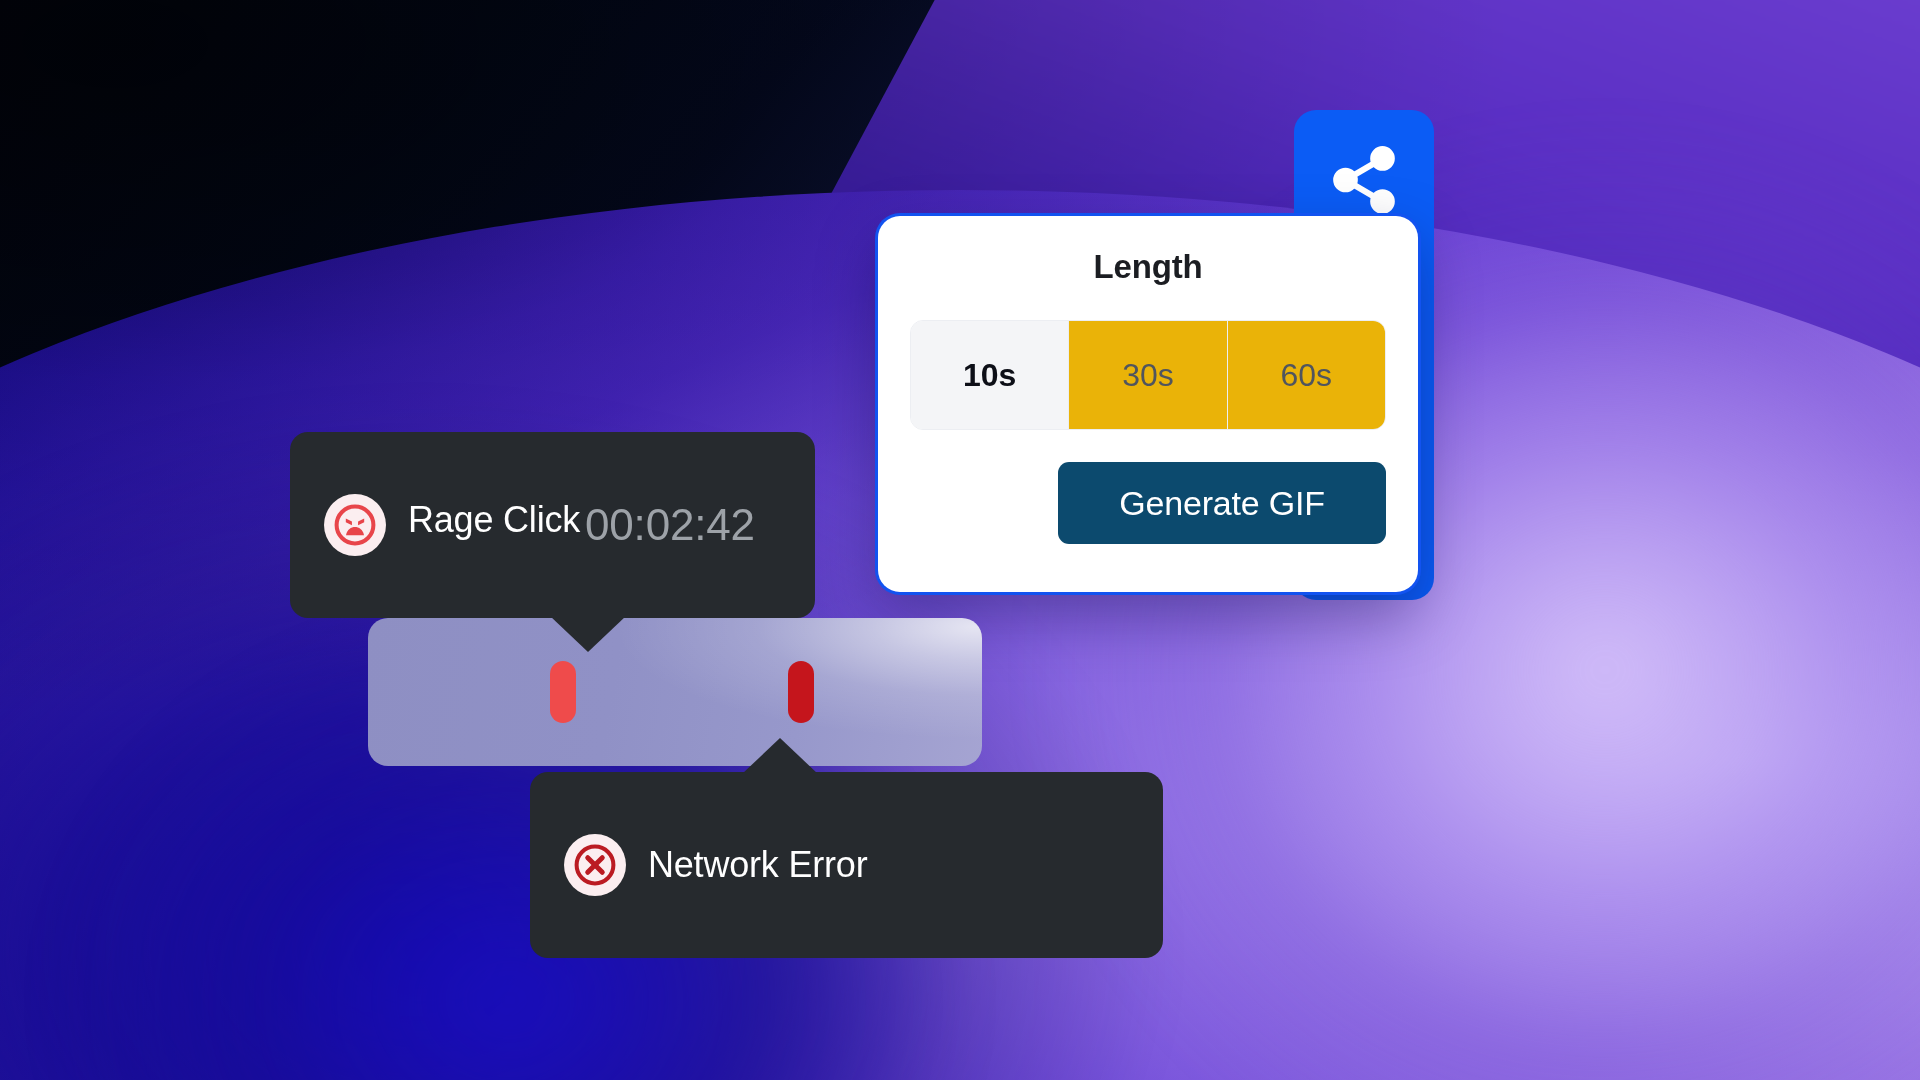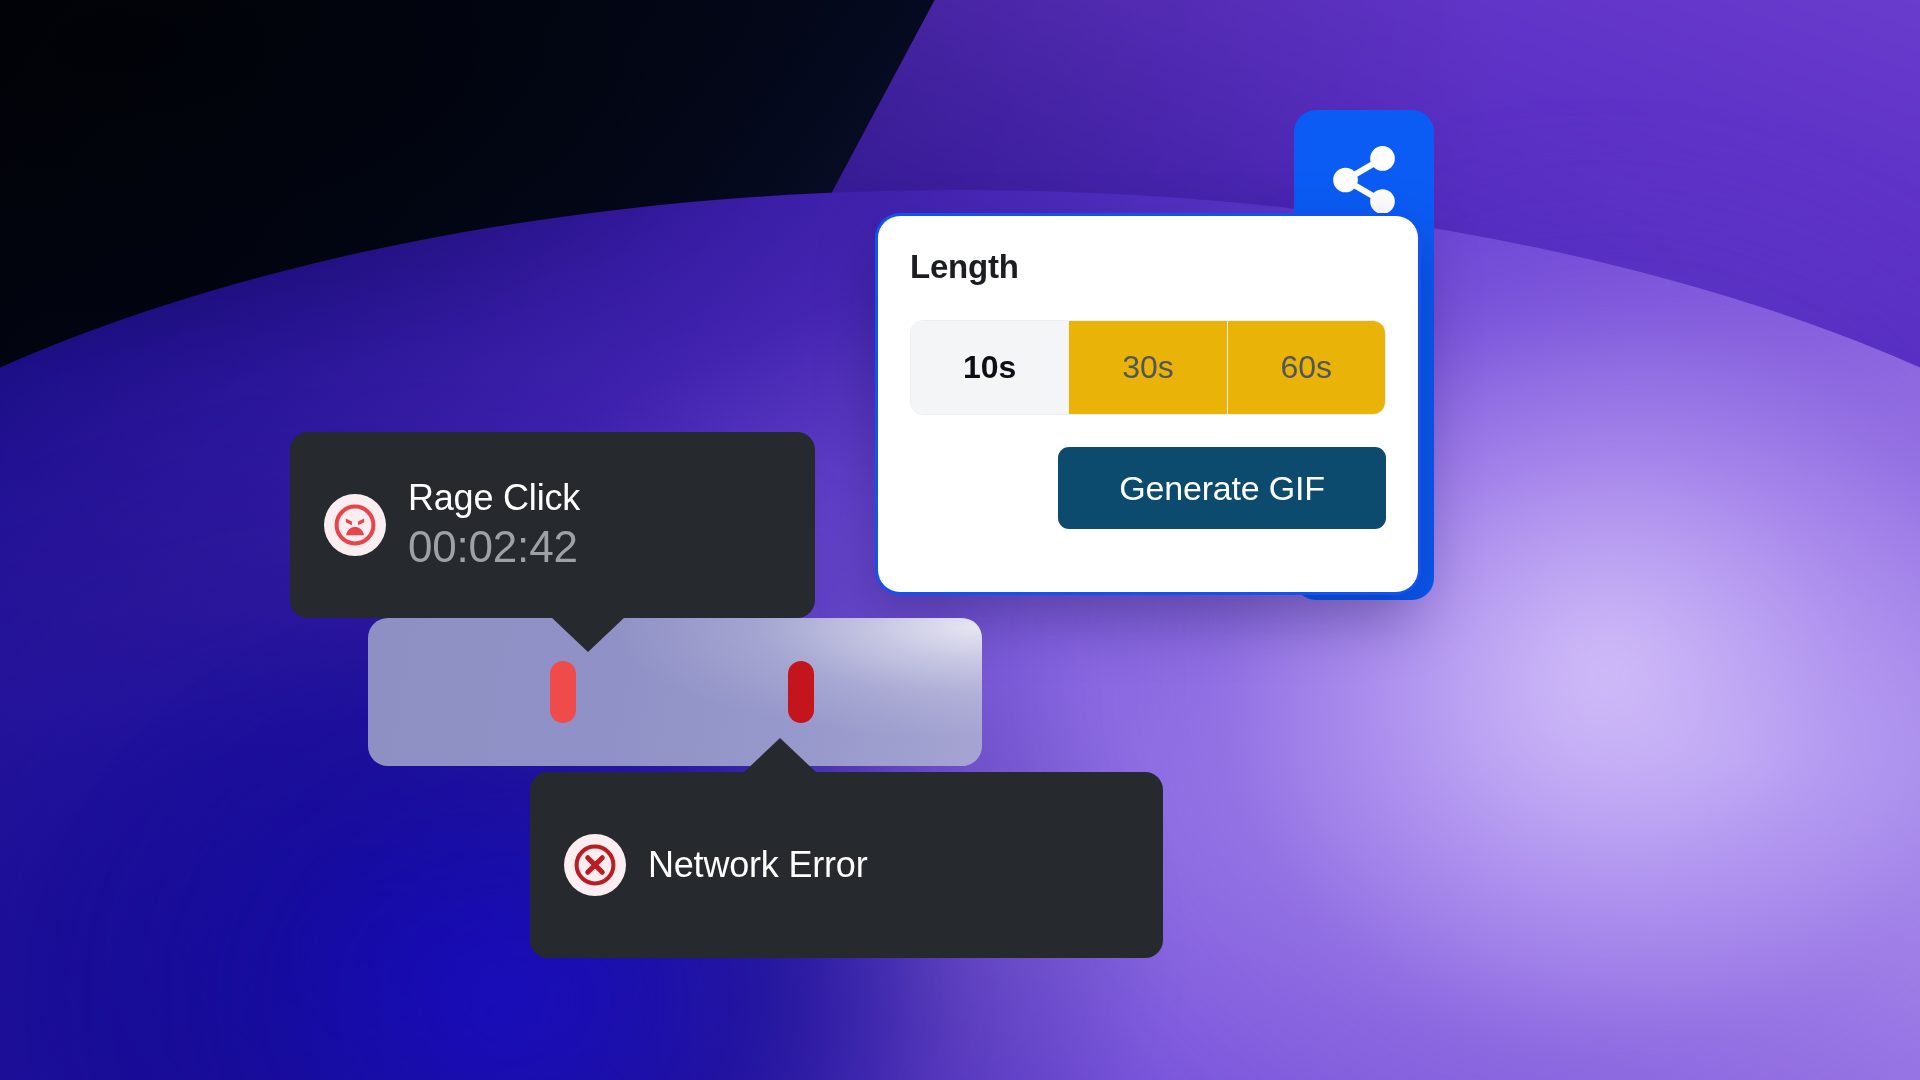--- a/index.html
+++ b/index.html
@@ -92,26 +92,26 @@
 
   .card {
     position:absolute; left:0; top:106px; width:540px; height:376px;
     background:#ffffff; border-radius:22px;
     box-shadow:0 0 0 3px #1253f0, 0 24px 60px rgba(10,5,60,0.35);
   }
   .card-inner { padding:34px 32px 30px 32px; }
 
   .card-title {
     font-size:33px; font-weight:700; color:#1b1d22;
-    letter-spacing:-0.2px; line-height:1;
+    letter-spacing:-0.2px; line-height:1;text-align:center;
   }
 
   .seg {
     margin-top:37px;
-    display:flex; width:100%; height:95px;
+    display:flex; width:100%; height:110px;
     border:1.5px solid #eceef2; border-radius:13px; overflow:hidden;
     background:#ffffff;
   }
   .seg-item {
     flex:1; display:flex; align-items:center; justify-content:center;
     font-size:32px; color:#50555e; background:#eab308;
     border-left:1.5px solid #eceef2;
   }
   .seg-item:first-child { border-left:none; }
   .seg-item.active { background:#f4f5f7; color:#0d0f17; font-weight:700; }
@@ -158,21 +158,21 @@
   .tail-up {
     left:212px; top:-34px;
     border-left:38px solid transparent; border-right:38px solid transparent;
     border-bottom:36px solid #262a2e;
   }
 
   .tip-icon {
     width:62px; height:62px; flex:0 0 62px; border-radius:50%;
     background:#fbeef0; display:flex; align-items:center; justify-content:center;
   }
-  .tip-text { display:flex; flex-direction:column; gap:5px; }
+  .tip-text { display:flex; flex-direction:row; gap:5px; }
   .tip-title { font-size:36px; color:#ffffff; line-height:1.08; letter-spacing:-0.2px; }
   .tip-time  { font-size:44px; color:#9da2a8; line-height:1.08; letter-spacing:-0.2px; }
 </style>
 </head>
 <body>
 
 <div class="stage">
 
   <div class="bg-base"></div>
   <div class="bg-navy"></div>

